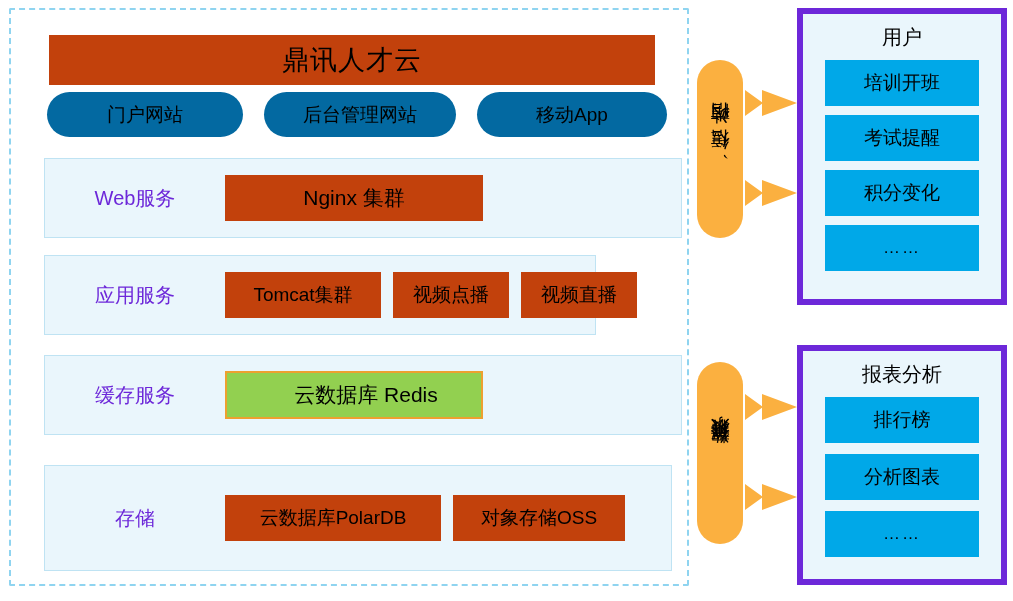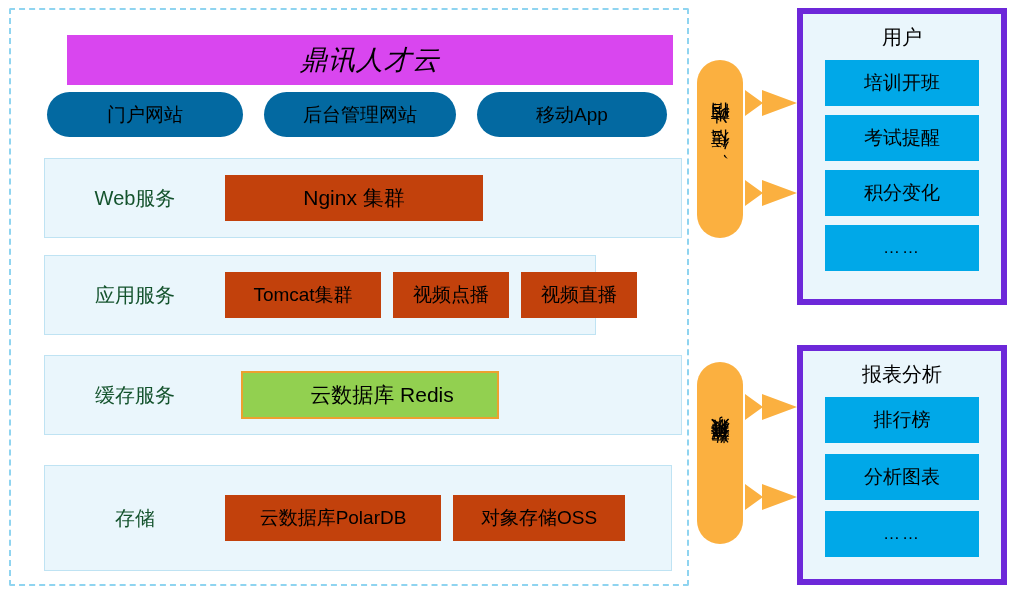--- a/index.html
+++ b/index.html
@@ -24,32 +24,31 @@
     width: 680px;
     height: 578px;
     border: 2px dashed #8fd4f0;
     border-radius: 2px;
     box-sizing: border-box;
   }
 
   
   #platform-title {
     position: absolute;
-    left: 56px;
+    left: 38px;
     top: 25px;
     width: 606px;
     height: 50px;
-    background: #d946ef;
+    background: #c2410c;
     display: flex;
     align-items: center;
     justify-content: center;
     font-size: 27px;
     letter-spacing: 1px;
     color: #000;
-    font-style: italic;
   }
 
   
   #channel-row {
     position: absolute;
     left: 36px;
     top: 82px;
     width: 620px;
     height: 45px;
     display: flex;
@@ -75,26 +74,26 @@
     position: absolute;
     left: 33px;
     background: #eaf6fc;
     border: 1px solid #bfe3f3;
     box-sizing: border-box;
     display: flex;
     align-items: center;
   }
   #tier-web     { top: 148px; width: 638px; height: 80px; }
   #tier-app     { top: 245px; width: 552px; height: 80px; }
-  #tier-cache   { top: 345px; width: 638px; height: 80px; gap: 16px; }
+  #tier-cache   { top: 345px; width: 638px; height: 80px; }
   #tier-storage { top: 455px; width: 628px; height: 106px; }
 
   .tier-label {
     font-size: 20px;
-    color: #14532d;
+    color: #6d28d9;
     text-align: center;
     flex: 0 0 auto;
   }
   #tier-web .tier-label     { width: 180px; }
   #tier-app .tier-label     { width: 180px; }
   #tier-cache .tier-label   { width: 180px; }
   #tier-storage .tier-label { width: 180px; }
 
   .tier-items {
     display: flex;

